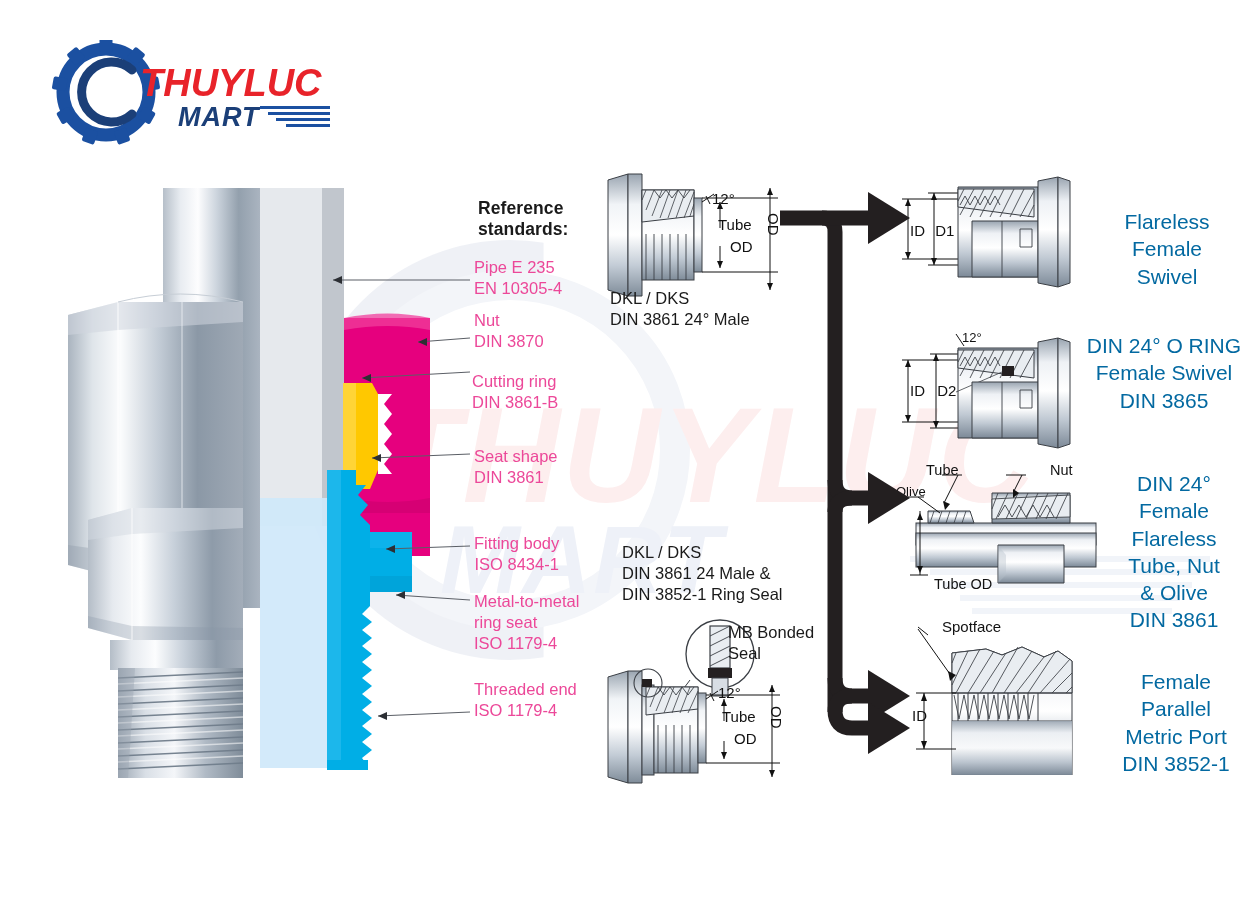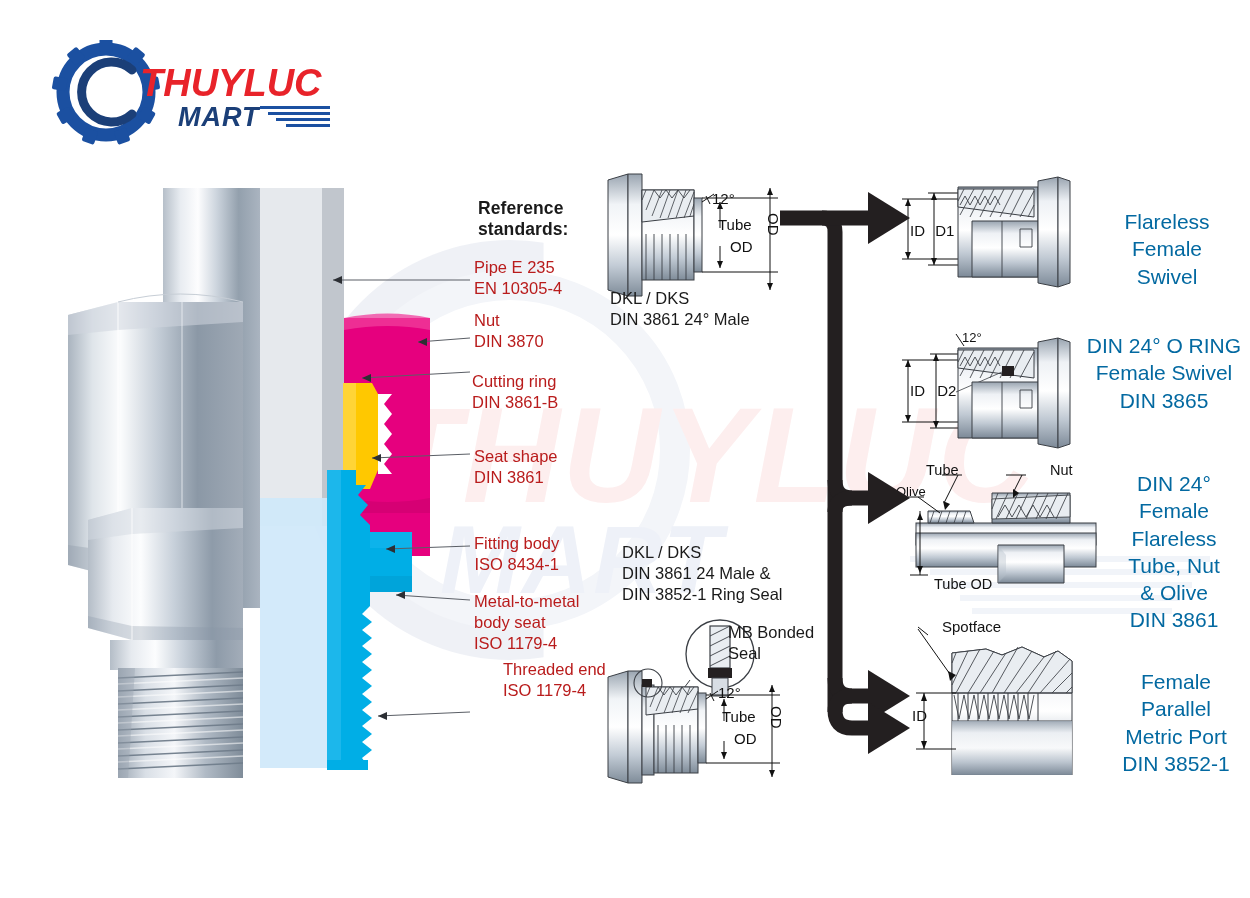--- a/index.html
+++ b/index.html
@@ -67,21 +67,21 @@
 
   
   .assembly{position:absolute;left:0;top:0;width:470px;height:898px;z-index:2;}
 
   
   .ref-block{position:absolute;left:478px;top:198px;width:150px;z-index:5;}
   .ref-title{
     font-size:17.5px;font-weight:700;color:#1a1a1a;line-height:1.22;
     margin-bottom:22px;letter-spacing:.1px;
   }
-  .ref-item{position:absolute;left:0;font-size:16.5px;color:#b91c1c;line-height:1.26;white-space:nowrap;}
+  .ref-item{position:absolute;left:0;font-size:16.5px;color:#ec4899;line-height:1.26;white-space:nowrap;}
   .ref-item span{display:block;}
 
   
   .col-mid{position:absolute;left:596px;top:0;width:240px;height:898px;z-index:4;}
   .col-right{position:absolute;left:890px;top:0;width:360px;height:898px;z-index:4;}
 
   .cap{font-size:16.5px;color:#1a1a1a;line-height:1.28;white-space:nowrap;}
   .cap-r{font-size:21px;color:#0369a1;line-height:1.30;text-align:center;}
 
   .dim{font-size:15px;color:#111;font-family:"Liberation Sans",sans-serif;}
@@ -296,24 +296,24 @@
   <div class="ref-item" style="left:474px;top:446px;">
     <span>Seat shape</span>
     <span>DIN 3861</span>
   </div>
   <div class="ref-item" style="left:474px;top:533px;text-align:center;">
     <span>Fitting body</span>
     <span>ISO 8434-1</span>
   </div>
   <div class="ref-item" style="left:474px;top:591px;">
     <span>Metal-to-metal</span>
-    <span>body seat</span>
+    <span>ring seat</span>
     <span>ISO 1179-4</span>
   </div>
-  <div class="ref-item" style="left:474px;top:659px;margin-left:29px;">
+  <div class="ref-item" style="left:474px;top:679px;">
     <span>Threaded end</span>
     <span>ISO 1179-4</span>
   </div>
 
   <div class="col-mid">
 
     <svg width="240" height="130" viewBox="0 0 240 130" style="position:absolute;left:6px;top:172px;">
       <defs>
         <linearGradient id="mg1" x1="0" y1="0" x2="0" y2="1">
           <stop offset="0" stop-color="#9aa5b1"></stop>

